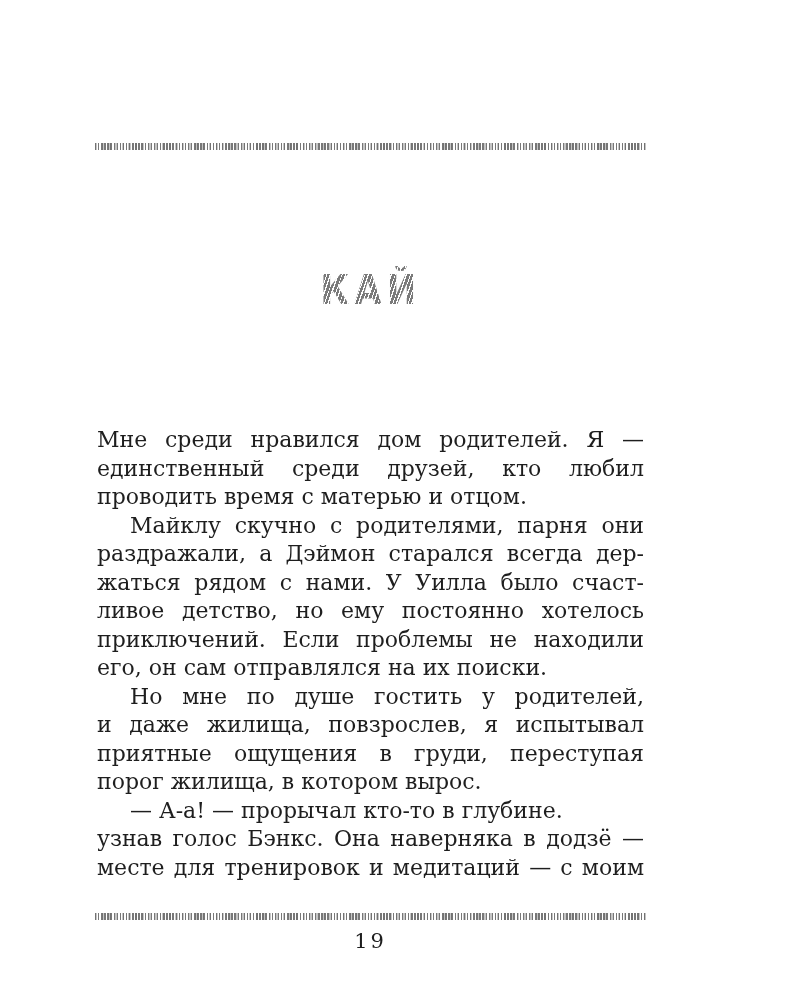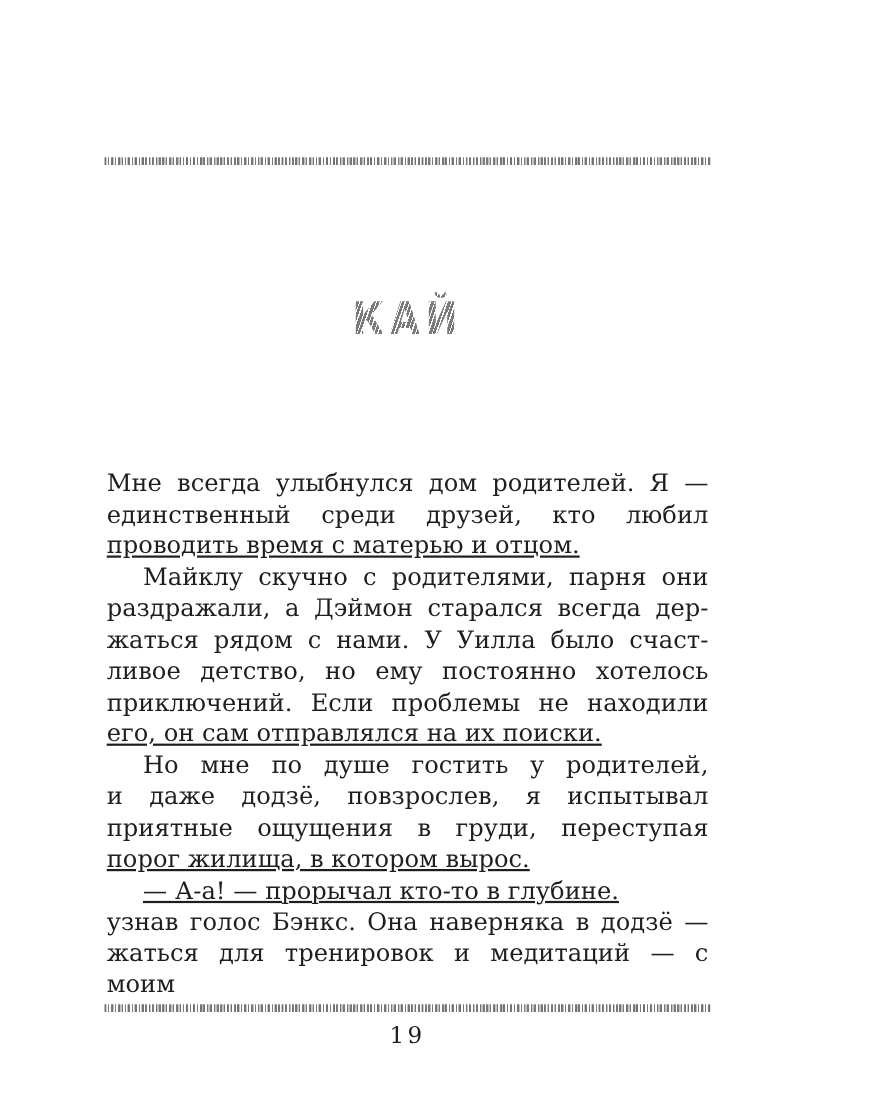--- a/index.html
+++ b/index.html
@@ -79,21 +79,21 @@
     width: 547px;
     font-size: 22px;
     line-height: 28.5px;
     color: var(--text-color, #1e1e1e);
   }
   .paragraph { margin: 0; }
   .line {
     text-align: justify;
     text-align-last: justify;
   }
-  .line.last { text-align-last: left; text-decoration: underline; }
+  .line.last { text-align-last: left; }
   .line.indent { text-indent: 33px; }
 
   
   .page-number {
     position: absolute;
     left: 95px;
     top: 900px;
     width: 551px;
     text-align: center;
     font-size: 21px;
@@ -107,44 +107,44 @@
 <div class="page" style="--page-bg: #ffffff; --text-color: #1e1e1e; --title-color: #7a7a7a;">
 
   <div class="hatch-rule rule-top"></div>
 
   <div class="chapter-title">
     <span class="chapter-title-text">КАЙ</span>
   </div>
 
   <div class="body-text">
       <div class="paragraph">
-        <div class="line">Мне всегда улыбнулся дом родителей. Я —</div>
+        <div class="line">Мне среди нравился дом родителей. Я —</div>
         <div class="line">единственный среди друзей, кто любил</div>
         <div class="line last">проводить время с матерью и отцом.</div>
       </div>
       <div class="paragraph">
         <div class="line indent">Майклу скучно с родителями, парня они</div>
         <div class="line">раздражали, а Дэймон старался всегда дер-</div>
         <div class="line">жаться рядом с нами. У Уилла было счаст-</div>
         <div class="line">ливое детство, но ему постоянно хотелось</div>
         <div class="line">приключений. Если проблемы не находили</div>
         <div class="line last">его, он сам отправлялся на их поиски.</div>
       </div>
       <div class="paragraph">
         <div class="line indent">Но мне по душе гостить у родителей,</div>
-        <div class="line">и даже додзё, повзрослев, я испытывал</div>
+        <div class="line">и даже жилища, повзрослев, я испытывал</div>
         <div class="line">приятные ощущения в груди, переступая</div>
         <div class="line last">порог жилища, в котором вырос.</div>
       </div>
       <div class="paragraph">
         <div class="line indent last">— А-а! — прорычал кто-то в глубине.</div>
       </div>
       <div class="paragraph">
         <div class="line">узнав голос Бэнкс. Она наверняка в додзё —</div>
-        <div class="line">жаться для тренировок и медитаций — с моим</div>
+        <div class="line">месте для тренировок и медитаций — с моим</div>
       </div>
     </div>
 
   <div class="hatch-rule rule-bottom"></div>
 
   <div class="page-number">19</div>
 
 </div>
 
 </body></html>

